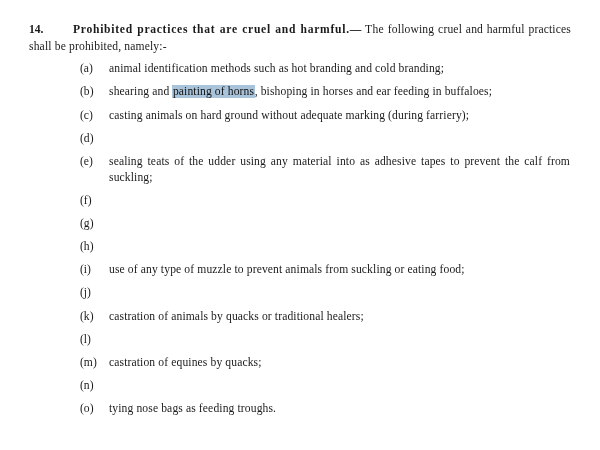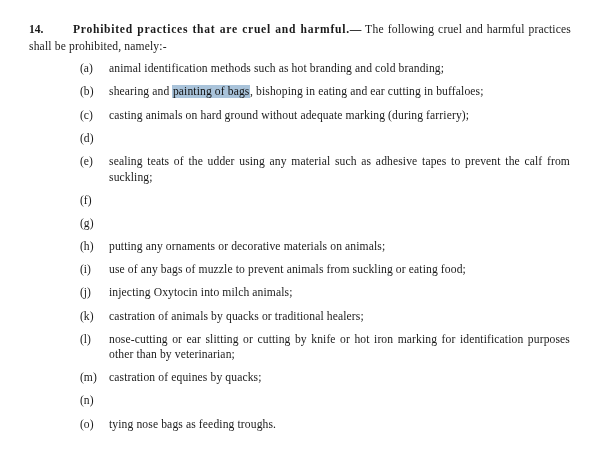--- a/index.html
+++ b/index.html
@@ -105,68 +105,65 @@
 
   <ul class="clause-list">
 
     <li class="clause">
       <span class="clause-marker">(a)</span>
       <span class="clause-text">animal identification methods such as hot branding and cold branding;</span>
     </li>
 
     <li class="clause">
       <span class="clause-marker">(b)</span>
-      <span class="clause-text"><span>shearing and </span><span class="highlight">painting of bags</span><span>,  bishoping in eating and ear cutting in buffaloes;</span></span>
+      <span class="clause-text"><span>shearing and </span><span class="highlight">painting of horns</span><span>,  bishoping in horses and ear feeding in buffaloes;</span></span>
     </li>
 
     <li class="clause">
       <span class="clause-marker">(c)</span>
       <span class="clause-text">casting animals on hard ground without adequate marking (during farriery);</span>
     </li>
 
     <li class="clause">
       <span class="clause-marker">(d)</span>
     </li>
 
     <li class="clause">
       <span class="clause-marker">(e)</span>
-      <span class="clause-text">sealing teats of the udder using any material such as adhesive tapes to prevent the calf from suckling;</span>
+      <span class="clause-text">sealing teats of the udder using any material into as adhesive tapes to prevent the calf from suckling;</span>
     </li>
 
     <li class="clause wrapped">
       <span class="clause-marker">(f)</span>
     </li>
 
     <li class="clause">
       <span class="clause-marker">(g)</span>
     </li>
 
     <li class="clause">
       <span class="clause-marker">(h)</span>
-      <span class="clause-text">putting any ornaments or decorative materials on animals;</span>
     </li>
 
     <li class="clause">
       <span class="clause-marker">(i)</span>
-      <span class="clause-text">use of any bags of muzzle to prevent animals from suckling or eating food;</span>
+      <span class="clause-text">use of any type of muzzle to prevent animals from suckling or eating food;</span>
     </li>
 
     <li class="clause">
       <span class="clause-marker">(j)</span>
-      <span class="clause-text">injecting Oxytocin into milch animals;</span>
     </li>
 
     <li class="clause">
       <span class="clause-marker">(k)</span>
       <span class="clause-text">castration of animals by quacks or  traditional healers;</span>
     </li>
 
     <li class="clause wrapped">
       <span class="clause-marker">(l)</span>
-      <span class="clause-text">nose-cutting or ear slitting or cutting by knife or hot iron marking for identification purposes other than by veterinarian;</span>
     </li>
 
     <li class="clause">
       <span class="clause-marker">(m)</span>
       <span class="clause-text">castration of equines by quacks;</span>
     </li>
 
     <li class="clause">
       <span class="clause-marker">(n)</span>
     </li>

